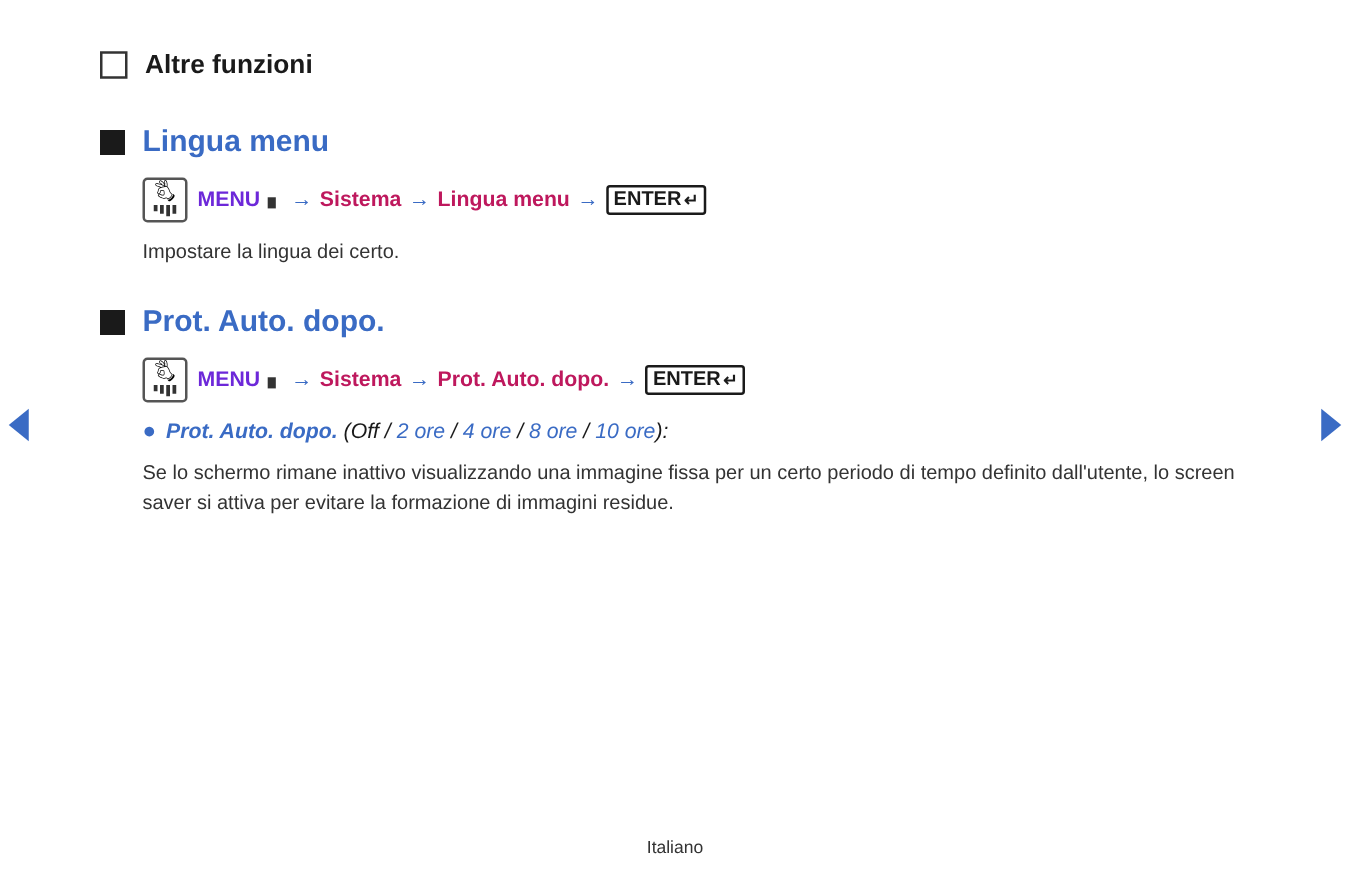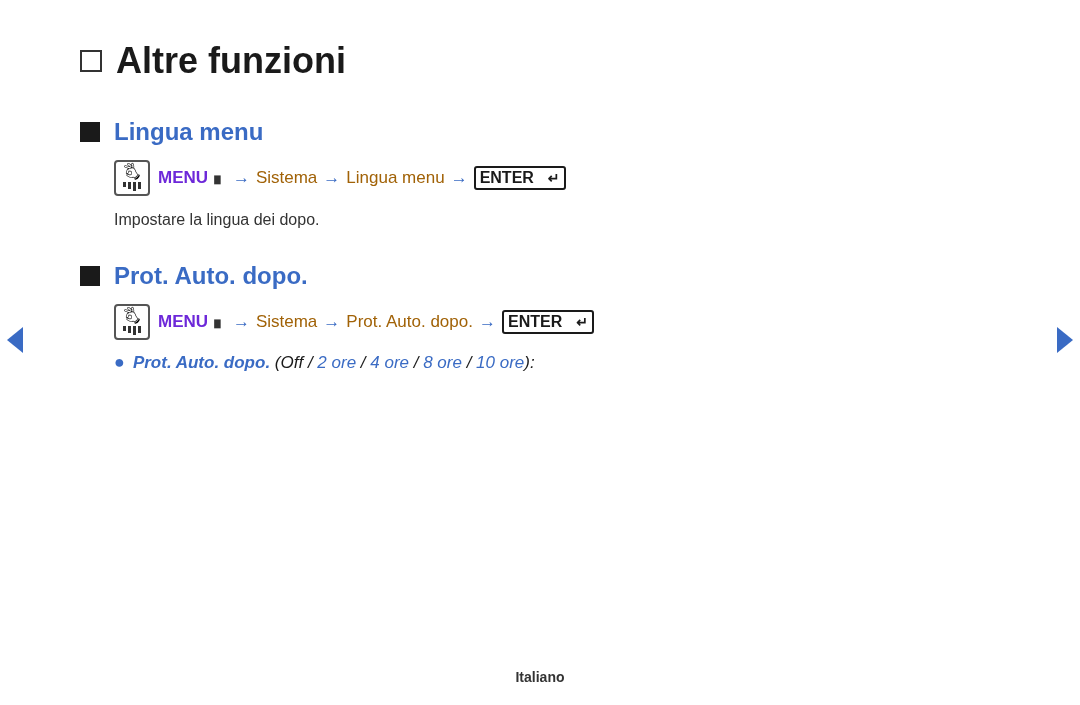--- a/index.html
+++ b/index.html
@@ -31,21 +31,21 @@
 
     .checkbox-icon {
       width: 22px;
       height: 22px;
       border: 2.5px solid #333;
       display: inline-block;
       flex-shrink: 0;
     }
 
     .main-title-text {
-      font-size: 36px;
+      font-size: 21px;
       font-weight: 700;
       color: #1a1a1a;
     }
 
     .section {
       margin-bottom: 30px;
     }
 
     .section-header {
       display: flex;
@@ -84,35 +84,35 @@
       font-size: 17px;
     }
 
     .menu-arrow {
       color: #3a6bc4;
       margin: 0 6px;
       font-size: 17px;
     }
 
     .menu-link {
-      color: #a16207;
-      font-size: 17px;
+      color: #be185d;
+      font-size: 17px;
+      font-weight: bold;
     }
 
     .enter-icon {
       display: inline-flex;
       align-items: center;
       border: 2px solid #1a1a1a;
       border-radius: 3px;
       padding: 1px 4px;
       font-weight: 700;
       font-size: 16px;
       color: #1a1a1a;
       margin-left: 0;
-      gap: 12px;
     }
 
     .enter-arrow {
       font-size: 14px;
       margin-left: 2px;
     }
 
     .description {
       margin-left: 34px;
       font-size: 16px;
@@ -178,21 +178,21 @@
       height: 30px;
     }
 
     .footer {
       position: absolute;
       bottom: 20px;
       left: 0;
       right: 0;
       text-align: center;
       font-size: 14px;
-      font-weight: 700;
+      font-weight: 400;
       color: #333;
     }
 
     .menu-m-icon {
       display: inline-flex;
       align-items: center;
       justify-content: center;
       border: 2px solid #555;
       border-radius: 4px;
       width: 36px;
@@ -264,21 +264,21 @@
       <span class="menu-link">Sistema</span>
       <span class="menu-arrow">→</span>
       <span class="menu-link">Lingua menu</span>
       <span class="menu-arrow">→</span>
       <span class="enter-icon">
         <span>ENTER</span>
         <span class="enter-arrow">↵</span>
       </span>
     </div>
 
-    <div class="description">Impostare la lingua dei dopo.</div>
+    <div class="description">Impostare la lingua dei certo.</div>
   </div>
 
   <div class="section">
     <div class="section-header">
       <span class="square-bullet"></span>
       <span class="section-title">Prot. Auto. dopo.</span>
     </div>
 
     <div class="menu-path">
       <span class="menu-m-icon">
@@ -306,20 +306,21 @@
     </div>
 
     <div class="bullet-item">
       <span class="bullet-dot">●</span>
       <span class="bullet-text">
         <span class="bold-link">Prot. Auto. dopo.</span>
         <span style="color:#1a1a1a; font-weight:normal;font-size:17px;"> (Off / </span><span style="color:#3a6bc4;font-size:17px;">2 ore</span><span style="color:#1a1a1a;font-size:17px;"> / </span><span style="color:#3a6bc4;font-size:17px;">4 ore</span><span style="color:#1a1a1a;font-size:17px;"> / </span><span style="color:#3a6bc4;font-size:17px;">8 ore</span><span style="color:#1a1a1a;font-size:17px;"> / </span><span style="color:#3a6bc4;font-size:17px;">10 ore</span><span style="color:#1a1a1a;font-size:17px;">):</span>
       </span>
     </div>
 
+    <div class="description">Se lo schermo rimane inattivo visualizzando una immagine fissa per un certo periodo di tempo definito dall'utente, lo screen saver si attiva per evitare la formazione di immagini residue.</div>
   </div>
 
 </div>
 
 <div class="nav-arrow-left" style="top: 340px;">
   <svg viewBox="0 0 20 30">
     <polygon points="18,2 2,15 18,28" fill="#3a6bc4"></polygon>
   </svg>
 </div>
 

